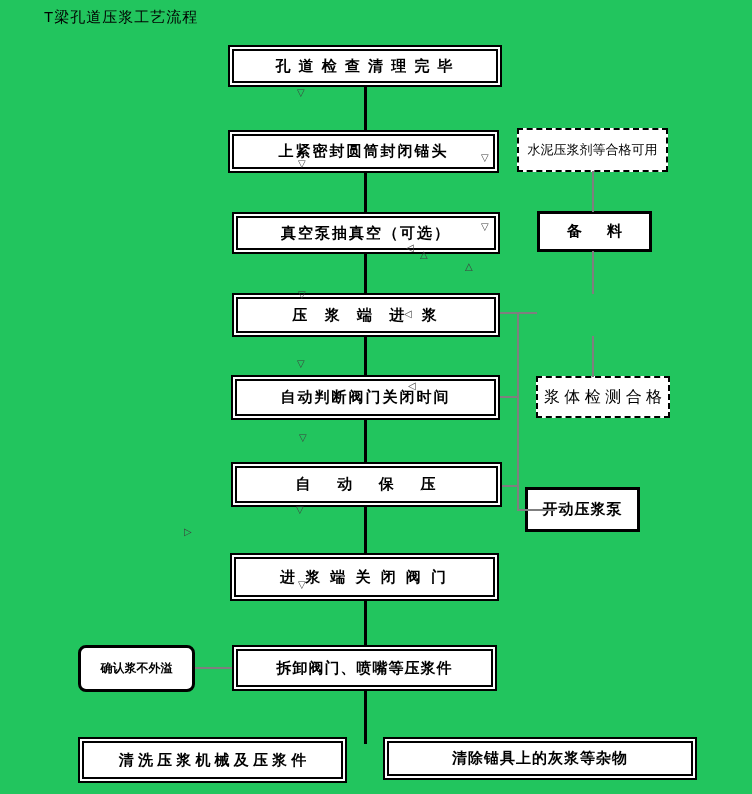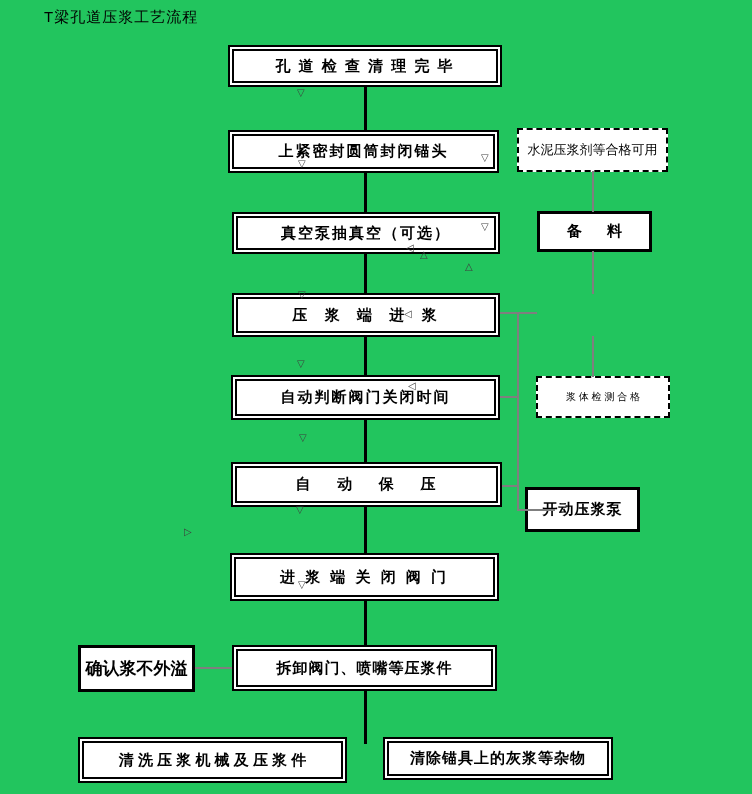--- a/index.html
+++ b/index.html
@@ -26,27 +26,27 @@
 
   <div class="box double" style="left:228px;top:45px;width:274px;height:42px;letter-spacing:2px;">孔 道 检 查 清 理 完 毕</div>
   <div class="box double" style="left:228px;top:130px;width:271px;height:43px;letter-spacing:2px;">上紧密封圆筒封闭锚头</div>
   <div class="box double" style="left:232px;top:212px;width:268px;height:42px;letter-spacing:2px;">真空泵抽真空（可选）</div>
   <div class="box double" style="left:232px;top:293px;width:268px;height:44px;letter-spacing:3px;">压  浆  端  进  浆</div>
   <div class="box double" style="left:231px;top:462px;width:271px;height:45px;letter-spacing:2px;">自    动    保    压</div>
   <div class="box double" style="left:231px;top:375px;width:269px;height:45px;letter-spacing:2px;">自动判断阀门关闭时间</div>
   <div class="box double" style="left:230px;top:553px;width:269px;height:48px;letter-spacing:3px;">进 浆 端 关 闭 阀 门</div>
   <div class="box double" style="left:78px;top:737px;width:269px;height:46px;">清 洗 压 浆 机 械 及 压 浆 件</div>
   <div class="box double" style="left:232px;top:645px;width:265px;height:46px;letter-spacing:1px;">拆卸阀门、喷嘴等压浆件</div>
-  <div class="box double" style="left:383px;top:737px;width:230px;height:43px;letter-spacing:1px;">清除锚具上的灰浆等杂物</div>
+  <div class="box double" style="left:383px;top:737px;width:314px;height:43px;letter-spacing:1px;">清除锚具上的灰浆等杂物</div>
 
-  <div class="box solid" style="left:78px;top:645px;width:117px;height:47px;font-size:17px;">确认浆不外溢</div>
+  <div class="box solid" style="left:78px;top:645px;width:117px;height:47px;font-size:12px;border-radius:8px;">确认浆不外溢</div>
 
   <div class="box dash" style="left:517px;top:128px;width:151px;height:44px;">水泥压浆剂等合格可用</div>
   <div class="box solid" style="left:537px;top:211px;width:115px;height:41px;">备      料</div>
-  <div class="box dash" style="left:536px;top:376px;width:134px;height:42px;font-size:10px;">浆 体 检 测 合 格</div>
+  <div class="box dash" style="left:536px;top:376px;width:134px;height:42px;font-size:16px;">浆 体 检 测 合 格</div>
   <div class="box solid" style="left:525px;top:487px;width:115px;height:45px;letter-spacing:1px;">开动压浆泵</div>
 
   <div class="line" style="left:364px;top:87px;width:3px;height:44px;"></div>
   <div class="line" style="left:364px;top:172px;width:3px;height:41px;"></div>
   <div class="line" style="left:364px;top:253px;width:3px;height:41px;"></div>
   <div class="line" style="left:364px;top:336px;width:3px;height:40px;"></div>
   <div class="line" style="left:364px;top:419px;width:3px;height:44px;"></div>
   <div class="line" style="left:364px;top:506px;width:3px;height:48px;"></div>
   <div class="line" style="left:364px;top:600px;width:3px;height:46px;"></div>
   <div class="line" style="left:364px;top:690px;width:3px;height:54px;"></div>

